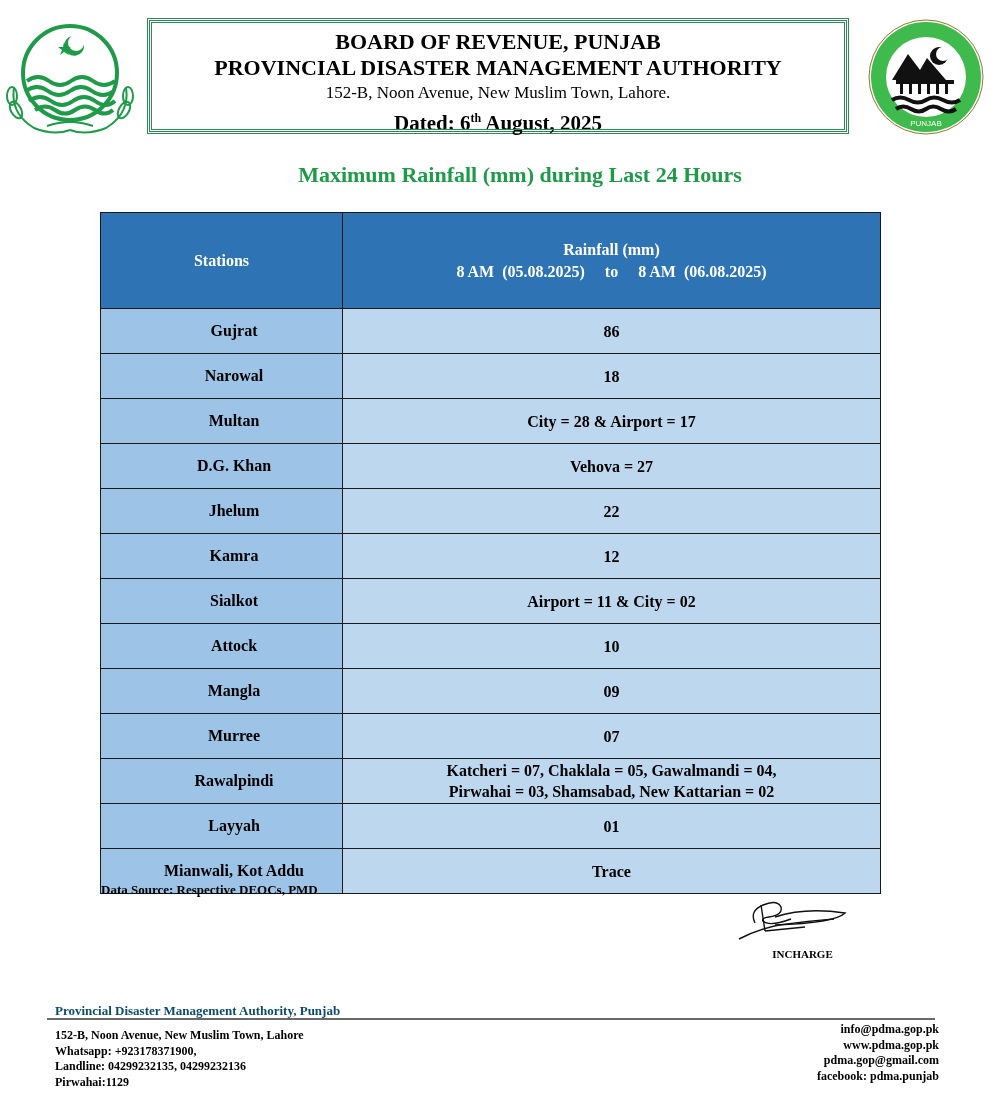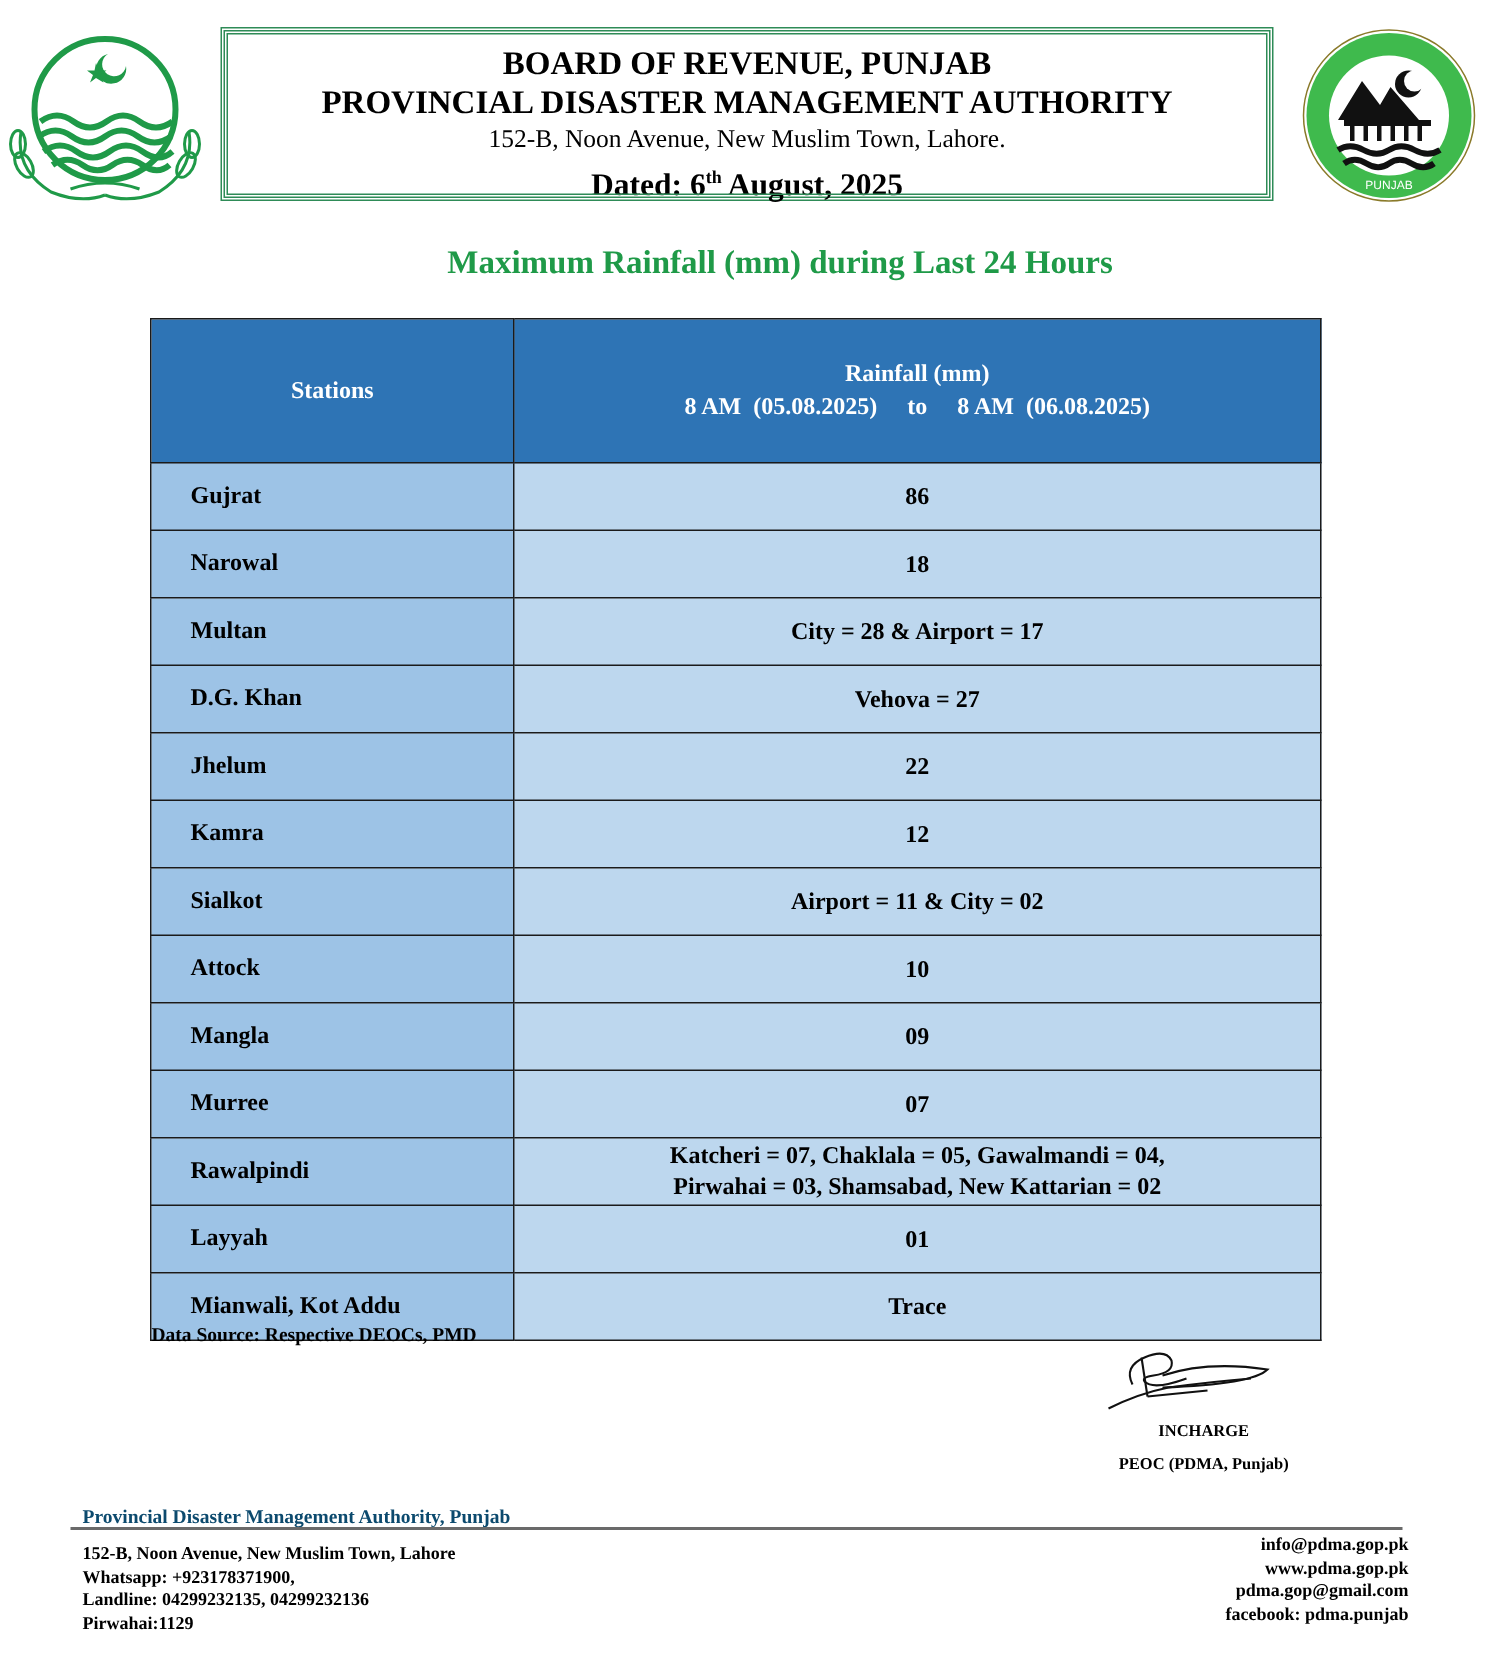--- a/index.html
+++ b/index.html
@@ -15,21 +15,21 @@
   .header-box .t4 { font-weight:bold; font-size:21px; line-height:26px; }
   .header-box .t4 sup { font-size:12px; }
 
   .report-title { position:absolute; left:0; width:1040px; top:162px; text-align:center; color:#1f9a48; font-weight:bold; font-size:22px; }
 
   table.rain { position:absolute; left:100px; top:212px; width:781px; border-collapse:collapse; }
   table.rain th, table.rain td { border:1.5px solid #1a1a1a; font-weight:bold; font-size:16px; }
   table.rain th { background:#2e74b5; color:#ffffff; height:93px; font-size:16px; line-height:22px; }
   table.rain th.col-st { width:239px;margin-top:28px; }
   table.rain td { height:42px; }
-  table.rain td.st { background:#9dc3e6; padding-left:26px; text-align:left; }
+  table.rain td.st { background:#9dc3e6; padding-left:26px; text-align:center; }
   table.rain td.val { background:#bdd7ee; text-align:center; line-height:21px; }
 
   .source { position:absolute; left:101px; top:882px; font-size:13px; font-weight:bold; }
 
   .signature { position:absolute; left:735px; top:895px; width:115px; height:48px; }
   .sig-title { position:absolute; left:700px; top:943px; width:205px; text-align:center; font-weight:bold; font-size:11px; line-height:22px; }
 
   .footer-org { position:absolute; left:55px; top:1003px; font-weight:bold; font-size:13px; color:#0c4a6e; }
   .footer-rule { position:absolute; left:47px; top:1018px; width:888px; height:2px; background:#6a6a6a; }
   .footer-left { position:absolute; left:55px; top:1028px; font-weight:bold; font-size:12px; line-height:15.5px; }
@@ -166,21 +166,20 @@
   <g fill="none" stroke="#111" stroke-width="1.4">
     <path d="M20 28 q-6 -12 8 -18 q14 -6 18 2 q2 8 -12 10 q-8 1 -6 4 q6 6 28 -2"></path>
     <path d="M26 10 l4 26"></path>
     <path d="M40 22 q30 -10 70 -4 q-10 10 -70 12"></path>
     <path d="M4 44 q20 -10 40 -14 q30 -4 55 -6"></path>
     <path d="M30 36 l40 -4"></path>
   </g>
 </svg>
 <div class="sig-title">
   <div>INCHARGE</div>
-  <div>PEOC (PDMA, Punjab)</div>
 </div>
 
 <div class="footer-org">Provincial Disaster Management Authority, Punjab</div>
 <div class="footer-rule"></div>
 <div class="footer-left">
   <div>152-B, Noon Avenue, New Muslim Town, Lahore</div>
   <div>Whatsapp: +923178371900,</div>
   <div>Landline: 04299232135, 04299232136</div>
   <div>Pirwahai:1129</div>
 </div>

